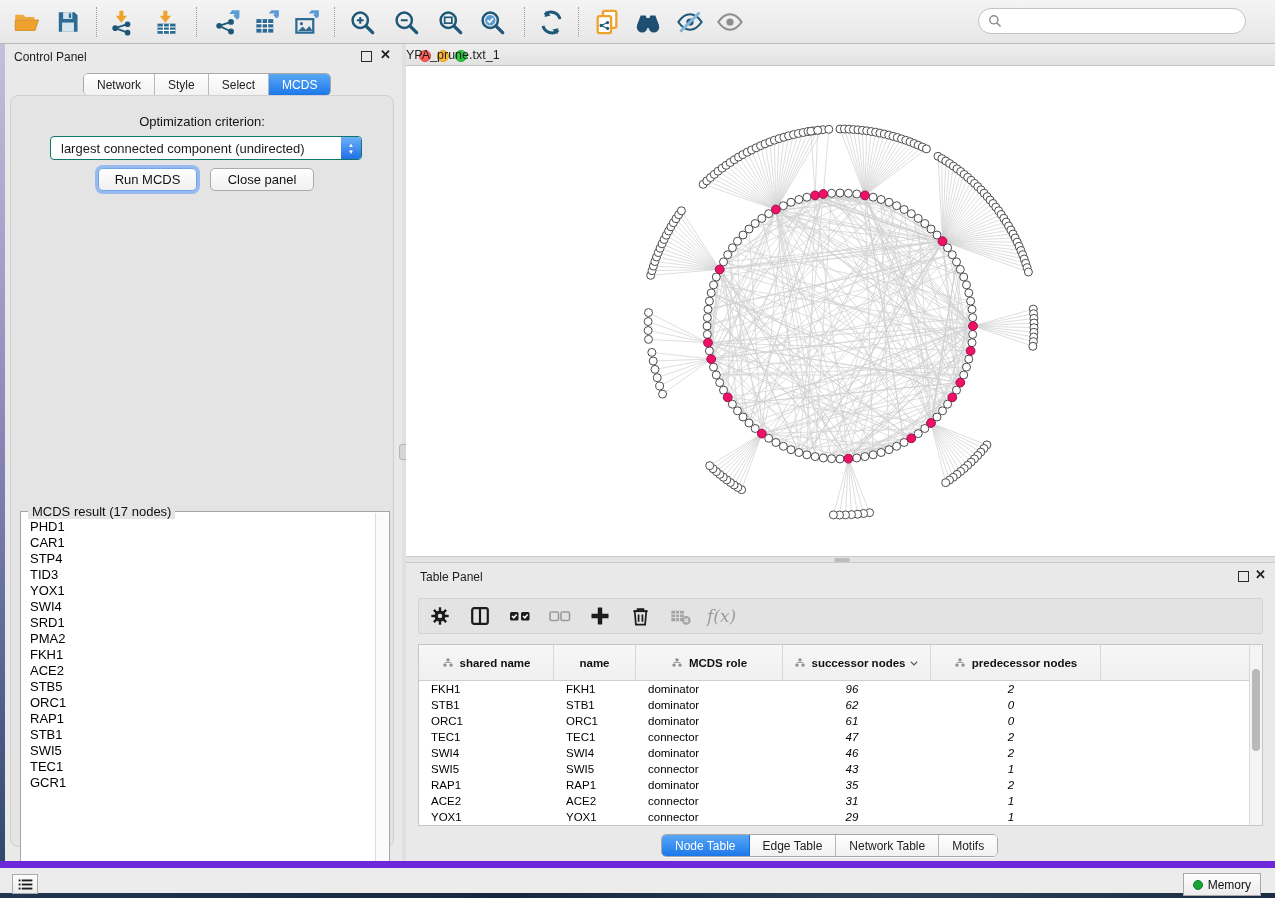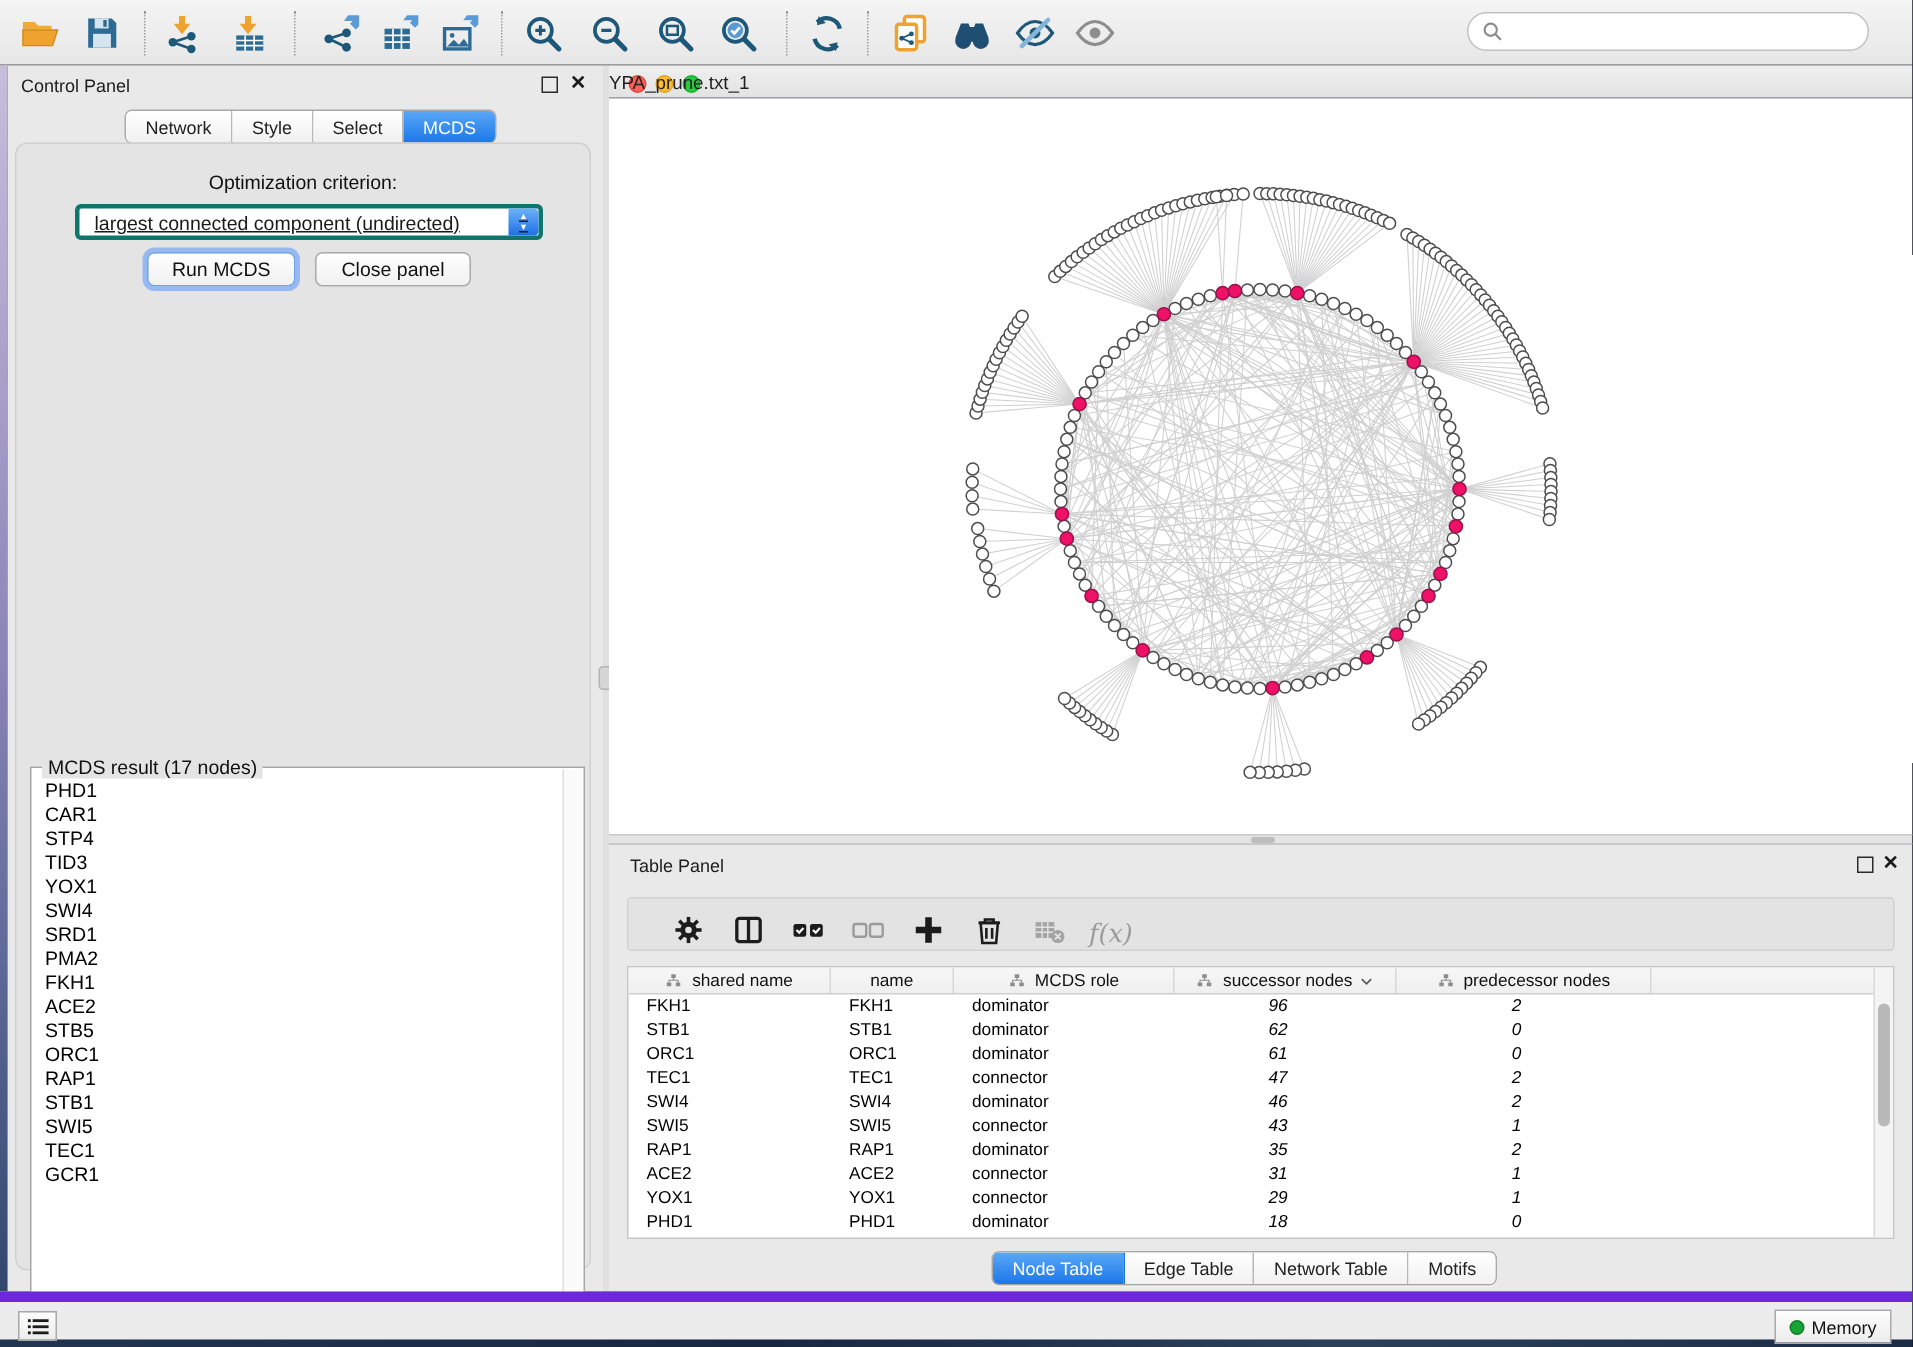--- a/index.html
+++ b/index.html
@@ -30,22 +30,22 @@
   .float-ico{width:9px;height:9px;border:1.5px solid #2a2a2a;display:inline-block;}
   .close-ico{font-size:13px;font-weight:700;color:#1c1c1c;line-height:11px;}
   .seg{display:flex;height:21px;border-radius:5px;background:#fff;border:1px solid #a9a9a9;overflow:hidden;
     box-shadow:0 1px 0 rgba(255,255,255,.6);}
   .seg .s{display:flex;align-items:center;justify-content:center;font-size:12px;padding:0 13px;
     border-right:1px solid #b8b8b8;color:#222;background:linear-gradient(#ffffff,#f1f1f1);white-space:nowrap;}
   .seg .s:last-child{border-right:none;}
   .seg .s.sel{background:linear-gradient(#59a7f5,#1c78ea);color:#fff;border-right-color:#1a6fd8;}
   .inner-panel{background:#e4e4e4;border:1px solid #d0d0d0;border-radius:8px;}
   .opt-label{font-size:13px;text-align:center;color:#111;}
-  .combo{background:#fff;border:3px solid #0f766e;border-radius:4px;display:flex;align-items:center;
-    box-sizing:border-box;font-size:13px;text-decoration:underline;}
+  .combo{background:#fff;border:1px solid #0f766e;border-radius:4px;display:flex;align-items:center;
+    box-sizing:border-box;font-size:13px;}
   .combo .val{flex:1;padding-left:10px;white-space:nowrap;overflow:hidden;}
   .combo .step{width:20px;align-self:stretch;border-radius:0 3px 3px 0;
     background:linear-gradient(#6cb1f7,#2070e8);display:flex;flex-direction:column;align-items:center;justify-content:center;gap:1px;}
   .combo .step span{color:#fff;font-size:6px;line-height:6px;}
   .pbtn{background:linear-gradient(#ffffff,#f0f0f0);border:1px solid #ababab;border-radius:5px;
     font-size:13px;color:#111;display:flex;align-items:center;justify-content:center;box-sizing:border-box;}
   .pbtn.focus{box-shadow:0 0 0 3px rgba(86,152,247,.55);border-color:#6ea4e8;}
   .fieldset{border:1px solid #a6a6a6;background:#fff;box-sizing:border-box;}
   .legend{position:absolute;top:-8px;left:7px;background:#e4e4e4;padding:0 4px;font-size:13px;color:#111;}
   .mcds-list{position:absolute;left:1px;top:1px;right:13px;bottom:1px;overflow:hidden;padding:6px 0 0 8px;}
@@ -63,26 +63,26 @@
   
   .nwin-title{left:406px;top:44px;width:869px;height:22px;background:linear-gradient(#efefef,#e2e2e2);
     border-bottom:1px solid #c6c6c6;box-sizing:border-box;}
   .tl{position:absolute;top:5.5px;width:12px;height:12px;border-radius:50%;box-sizing:border-box;}
   .nwin-title .title{position:absolute;left:0;right:0;top:4px;text-align:left;font-size:12.5px;color:#1f1f1f;}
   .ncanvas{left:406px;top:66px;width:869px;height:490px;background:#fff;}
 
   
   .tpanel{left:406px;top:563px;width:869px;height:298px;background:#e9e9e9;}
   .ttoolbar{position:absolute;left:12px;top:35px;width:845px;height:36px;background:#e3e3e3;
-    border:1px solid #d2d2d2;border-radius:3px;box-sizing:border-box;display:flex;align-items:flex-end;gap:14px;padding-left:27px;}
+    border:1px solid #d2d2d2;border-radius:3px;box-sizing:border-box;display:flex;align-items:center;gap:14px;padding-left:8px;}
   .tt-ico{width:26px;height:26px;display:flex;align-items:center;justify-content:center;}
   .fx{font-family:"DejaVu Serif",serif;font-style:italic;font-size:17px;color:#9b9b9b;}
   .ttable{position:absolute;left:12px;top:81px;width:845px;height:182px;background:#fff;
     border:1px solid #c6c6c6;box-sizing:border-box;overflow:hidden;}
-  .thead{display:flex;height:18px;background:linear-gradient(#f7f7f7,#efefef);border-bottom:1px solid #cfcfcf;box-sizing:border-box;}
+  .thead{display:flex;height:36px;background:linear-gradient(#f7f7f7,#efefef);border-bottom:1px solid #cfcfcf;box-sizing:border-box;font-weight:bold;}
   .th{display:flex;align-items:center;justify-content:center;gap:4px;font-size:11.5px;color:#111;
     border-right:1px solid #d8d8d8;box-sizing:border-box;position:relative;}
   .th .tree{margin-right:2px;}
   .trow{display:flex;height:16px;align-items:center;}
   .tcell{font-size:11.5px;color:#000;box-sizing:border-box;padding-left:12px;white-space:nowrap;overflow:hidden;}
   .tcell.num{text-align:center;padding-left:0;padding-right:10px;font-style:italic;}
   .c-shared{width:135px;} .c-name{width:82px;} .c-role{width:147px;} .c-succ{width:148px;} .c-pred{width:170px;}
   .tscroll{position:absolute;top:0;right:0;width:12px;bottom:0;background:#f4f4f4;border-left:1px solid #dadada;}
   .tthumb{position:absolute;left:1.5px;width:8px;border-radius:4px;background:#b9b9b9;}
   .ttabs{position:absolute;left:255px;top:271px;}

